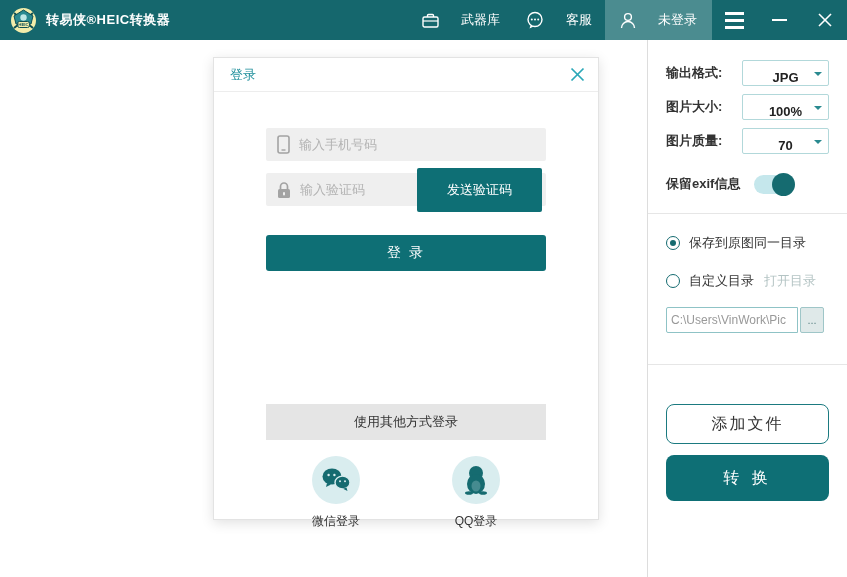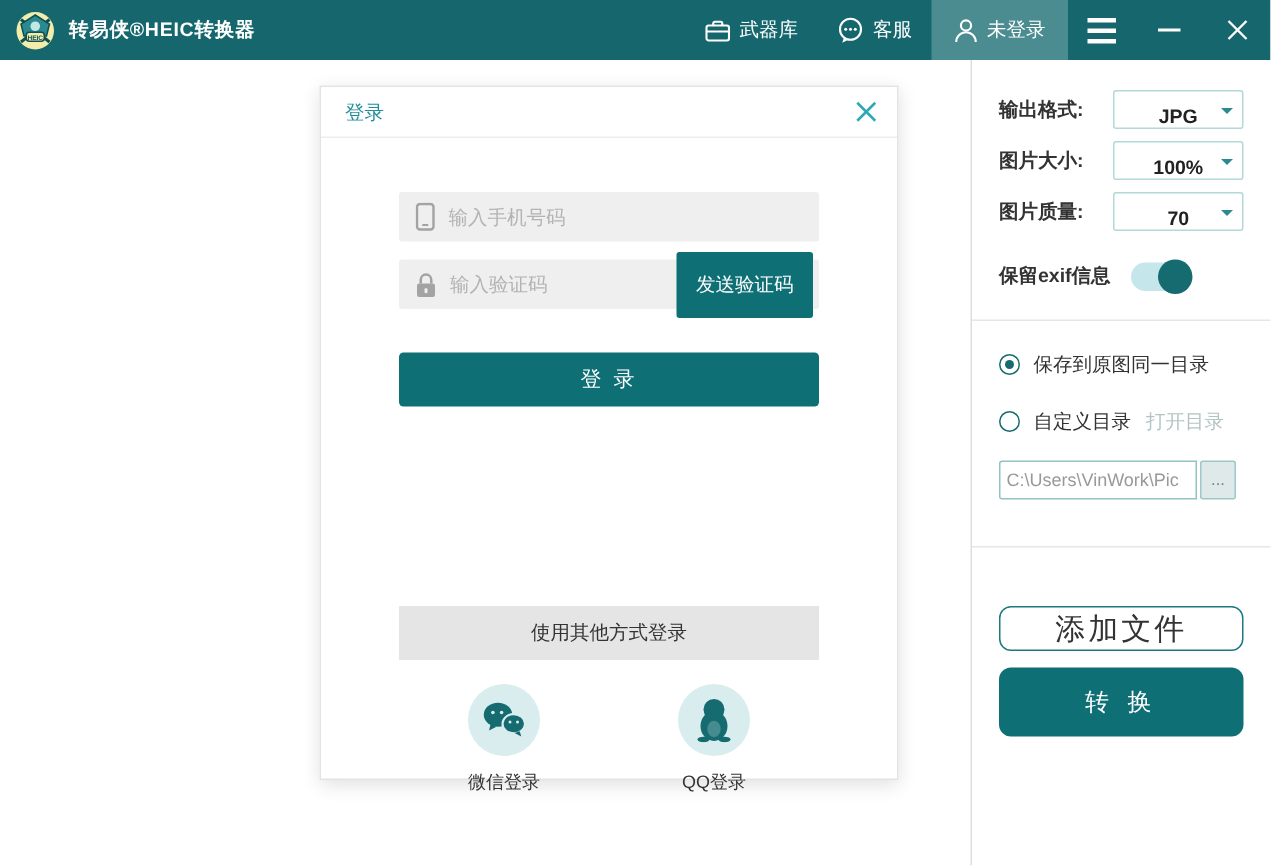--- a/index.html
+++ b/index.html
@@ -9,40 +9,40 @@
     background:#fff; color:#333; overflow:hidden; position:relative;
   }
   
   .titlebar {
     position:absolute; top:0; left:0; width:847px; height:40px;
     background:#15676d; display:flex; align-items:center; color:#fff;
   }
   .app-icon { width:27px; height:27px; margin-left:10px; flex:0 0 auto; }
   .app-title { font-size:13px; font-weight:bold; margin-left:9px; letter-spacing:.5px; }
   .tb-right { margin-left:auto; display:flex; align-items:stretch; height:100%; }
-  .tb-item { display:flex; align-items:center; gap:6px; font-size:13px; padding:0 13px; cursor:pointer; }
+  .tb-item { display:flex; align-items:center; gap:22px; font-size:13px; padding:0 13px; cursor:pointer; }
   .tb-user { background:#4b8c90; padding:0 15px; }
   .tb-winbtn { width:45px; display:flex; align-items:center; justify-content:center; cursor:pointer; }
   .hamburger { display:flex; flex-direction:column; gap:4px; }
   .hamburger span { display:block; width:19px; height:3px; background:#fff; }
   .min-bar { width:15px; height:2px; background:#fff; }
   
   .dialog {
     position:absolute; left:213px; top:57px; width:386px; height:463px;
     background:#fff; border:1px solid #e3e3e3;
     box-shadow:0 3px 12px rgba(0,0,0,.12);
   }
   .dialog-header { height:34px; border-bottom:1px solid #ededed; display:flex; align-items:center; padding:0 13px 0 16px; }
   .dialog-title { font-size:13px; color:#1f8f9b; }
   .dialog-close { margin-left:auto; cursor:pointer; display:flex; align-items:center; }
   .dialog-body { padding:36px 52px 0; }
   .field { background:#efefef; height:33px; border-radius:2px; display:flex; align-items:center; padding:0 4px 0 11px; margin-bottom:12px; }
   .field input { flex:1; min-width:0; border:none; outline:none; background:transparent; font-size:13px; color:#555; margin-left:9px; font-family:"Liberation Sans",sans-serif; }
   .field input::placeholder { color:#b3b3b3; }
-  .send-btn { flex:0 0 auto; height:44px; padding:0 13px; background:#0e6f75; color:#fff; border:none; border-radius:2px; font-size:13px; cursor:pointer; font-family:"Liberation Sans",sans-serif; }
+  .send-btn { flex:0 0 auto; height:44px; padding:0 30px; background:#0e6f75; color:#fff; border:none; border-radius:2px; font-size:13px; cursor:pointer; font-family:"Liberation Sans",sans-serif; }
   .login-btn { width:100%; height:36px; margin-top:17px; background:#0e6f75; color:#fff; border:none; border-radius:3px; font-size:14px; letter-spacing:2px; cursor:pointer; font-family:"Liberation Sans",sans-serif; }
   .other-band { margin-top:133px; height:36px; background:#e5e5e5; display:flex; align-items:center; justify-content:center; font-size:13px; color:#333; }
   .social-row { margin-top:16px; display:flex; justify-content:space-around; }
   .social { display:flex; flex-direction:column; align-items:center; gap:9px; width:120px; cursor:pointer; }
   .social-circle { width:48px; height:48px; border-radius:50%; background:#d9edef; display:flex; align-items:center; justify-content:center; }
   .social-label { font-size:12px; color:#333; }
   
   .sidebar {
     position:absolute; left:647px; top:40px; width:200px; height:537px;
     border-left:1px solid #ddd; background:#fff; padding:20px 18px 0;
@@ -58,21 +58,21 @@
   .section-heading { margin-top:24px; font-size:13px; font-weight:bold; color:#333; }
   .radio-row { display:flex; align-items:center; margin-top:20px; cursor:pointer; }
   .radio { width:14px; height:14px; border:1px solid #156b70; border-radius:50%; position:relative; flex:0 0 auto; }
   .radio.checked::after { content:""; position:absolute; left:3px; top:3px; width:6px; height:6px; border-radius:50%; background:#156b70; }
   .radio-label { font-size:13px; color:#333; margin-left:9px; }
   .open-dir { font-size:13px; color:#b4c4c4; margin-left:10px; }
   .path-row { display:flex; align-items:center; margin-top:17px; }
   .path-input { width:132px; height:26px; border:1px solid #8fc3c6; border-radius:2px 0 0 2px; padding:0 4px; font-size:12px; color:#999; outline:none; font-family:"Liberation Sans",sans-serif; }
   .browse-btn { width:24px; height:26px; margin-left:2px; background:#dfe9e9; border:1px solid #9fc6c8; border-radius:2px; color:#5f8688; font-size:11px; cursor:pointer; font-family:"Liberation Sans",sans-serif; }
   .divider2 { height:1px; background:#e6e6e6; margin:31px -18px 0; }
-  .add-btn { display:block; width:100%; height:30px; margin-top:39px; background:#fff; border:1px solid #1b7a80; border-radius:8px; font-size:20px; color:#333; letter-spacing:2px; cursor:pointer; font-family:"Liberation Sans",sans-serif; }
+  .add-btn { display:block; width:100%; height:40px; margin-top:39px; background:#fff; border:1px solid #1b7a80; border-radius:8px; font-size:16px; color:#333; letter-spacing:2px; cursor:pointer; font-family:"Liberation Sans",sans-serif; }
   .convert-btn { display:block; width:100%; height:46px; margin-top:11px; background:#0e6f75; border:none; border-radius:8px; font-size:16px; color:#fff; letter-spacing:4px; cursor:pointer; font-family:"Liberation Sans",sans-serif; }
 </style>
 </head>
 <body>
 
 <div class="titlebar">
   <svg class="app-icon" viewBox="0 0 27 27">
     <circle cx="13.5" cy="13.5" r="12.5" fill="#f2edaa"></circle>
     <line x1="4" y1="6" x2="23" y2="21" stroke="#0e4f53" stroke-width="2"></line>
     <line x1="23" y1="6" x2="4" y2="21" stroke="#0e4f53" stroke-width="2"></line>

